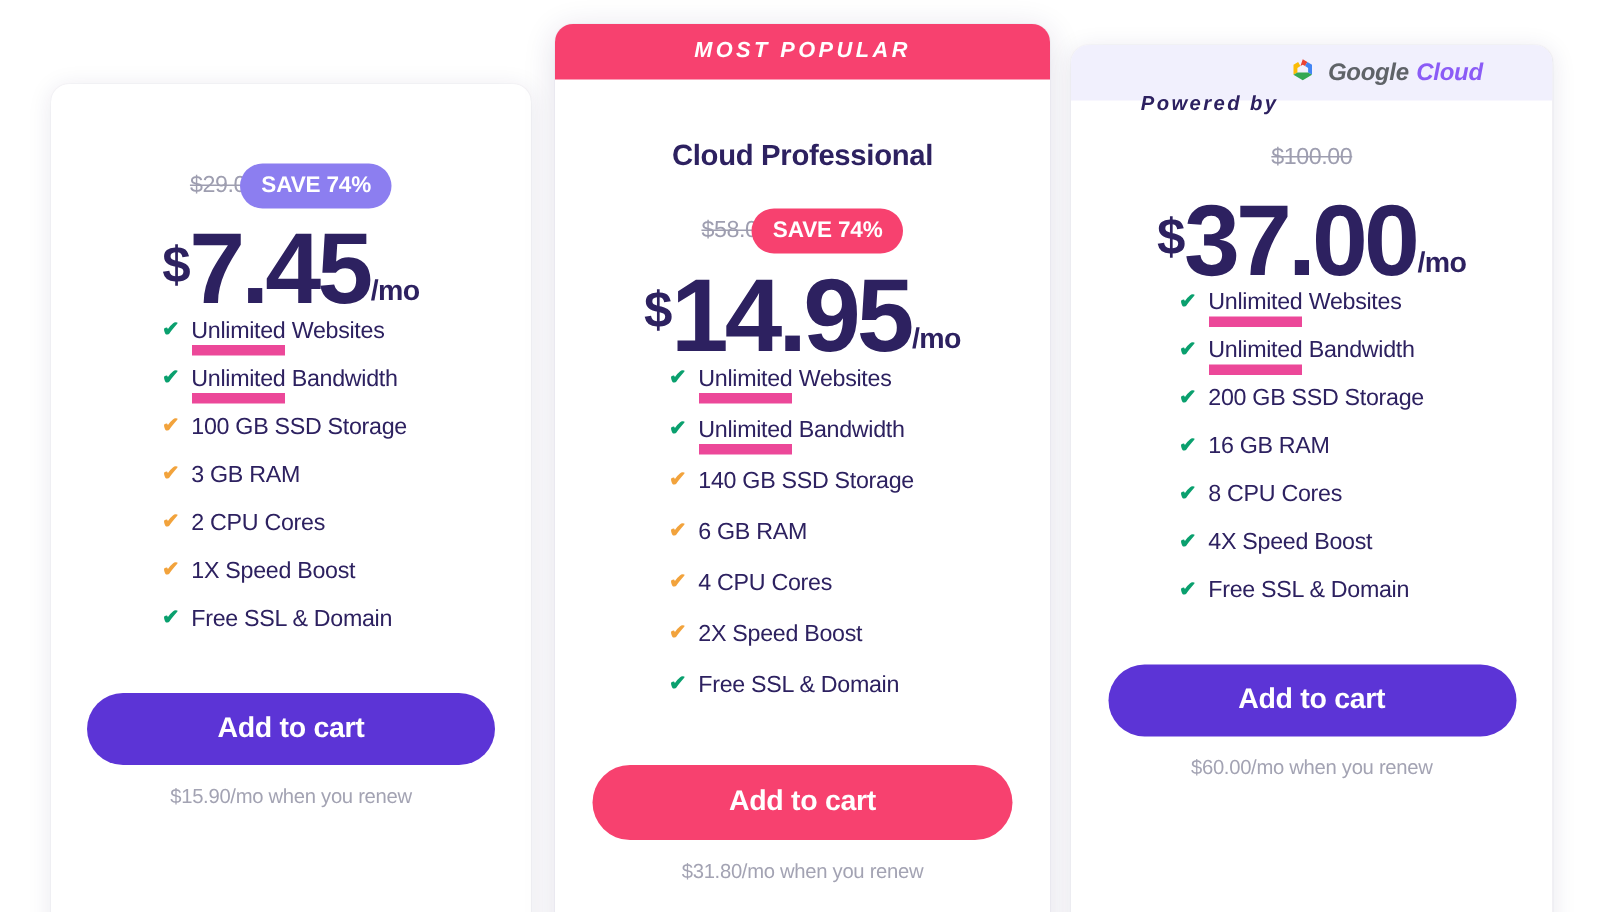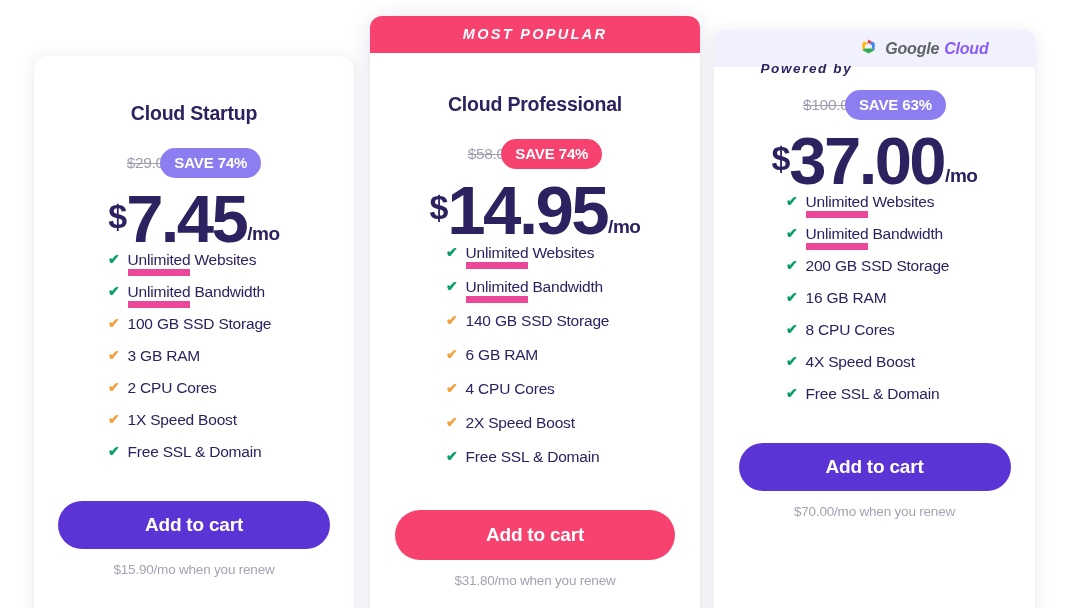--- a/index.html
+++ b/index.html
@@ -230,21 +230,20 @@
     letter-spacing: -0.2px;
     text-align: center;
   }
 </style>
 </head>
 <body>
 
 <div id="stage">
 
   <div class="card" id="card-startup">
-    <div class="plan-title">Cloud Startup</div>
 
     <div class="price-row">
       <span class="old-price">$29.00</span>
       <span class="save-badge save-purple">SAVE 74%</span>
     </div>
 
     <div class="big-price">
       <span class="cur">$</span>
       <span class="amount">7.45</span>
       <span class="per">/mo</span>
@@ -347,21 +346,20 @@
           <path d="M4.2 16.3 L7.5 14.4 L16.5 14.4 L19.8 16.3 L12 20.8 Z" fill="#34a853"></path>
         </svg>
       </span>
       <span class="g-word">Google</span>
       <span class="c-word">Cloud</span>
     </div>
 
 
     <div class="price-row">
       <span class="old-price">$100.00</span>
-      <span class="save-badge save-purple">SAVE 63%</span>
     </div>
 
     <div class="big-price">
       <span class="cur">$</span>
       <span class="amount">37.00</span>
       <span class="per">/mo</span>
     </div>
 
     <ul class="features">
         <li>
@@ -388,16 +386,16 @@
           <span class="check check-green">✔</span>
           <span>4X Speed Boost</span>
         </li>
         <li>
           <span class="check check-green">✔</span>
           <span>Free SSL &amp; Domain</span>
         </li>
       </ul>
 
     <button class="cta cta-purple">Add to cart</button>
-    <div class="renew">$70.00/mo when you renew</div>
+    <div class="renew">$60.00/mo when you renew</div>
   </div>
 
 </div>
 
 </body></html>

